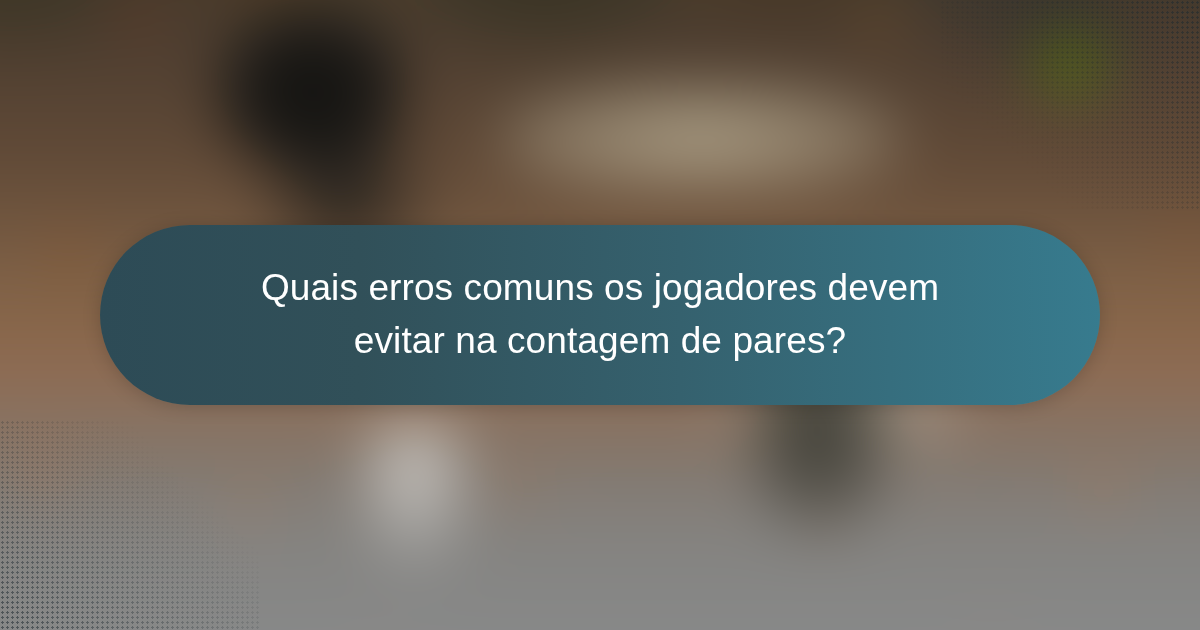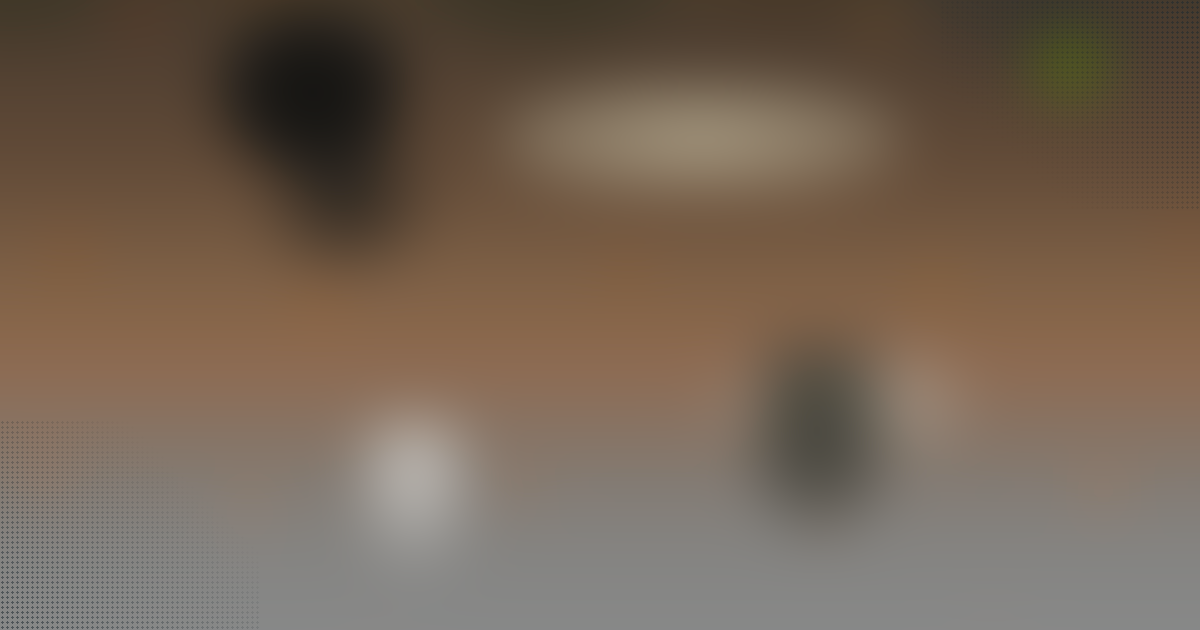--- a/index.html
+++ b/index.html
@@ -210,14 +210,17 @@
     <div class="cat-body-2"></div>
     <div class="cat-leg-dark"></div>
     <div class="cat-leg-white"></div>
     <div class="pavement"></div>
     <div class="scrim"></div>
   </div>
 
   <div class="dots dots-tr"></div>
   <div class="dots dots-bl"></div>
 
+  <div class="pill">
+    <div class="headline">Quais erros comuns os jogadores devem evitar na contagem de pares?</div>
+  </div>
 
 </div>
 
 </body></html>

